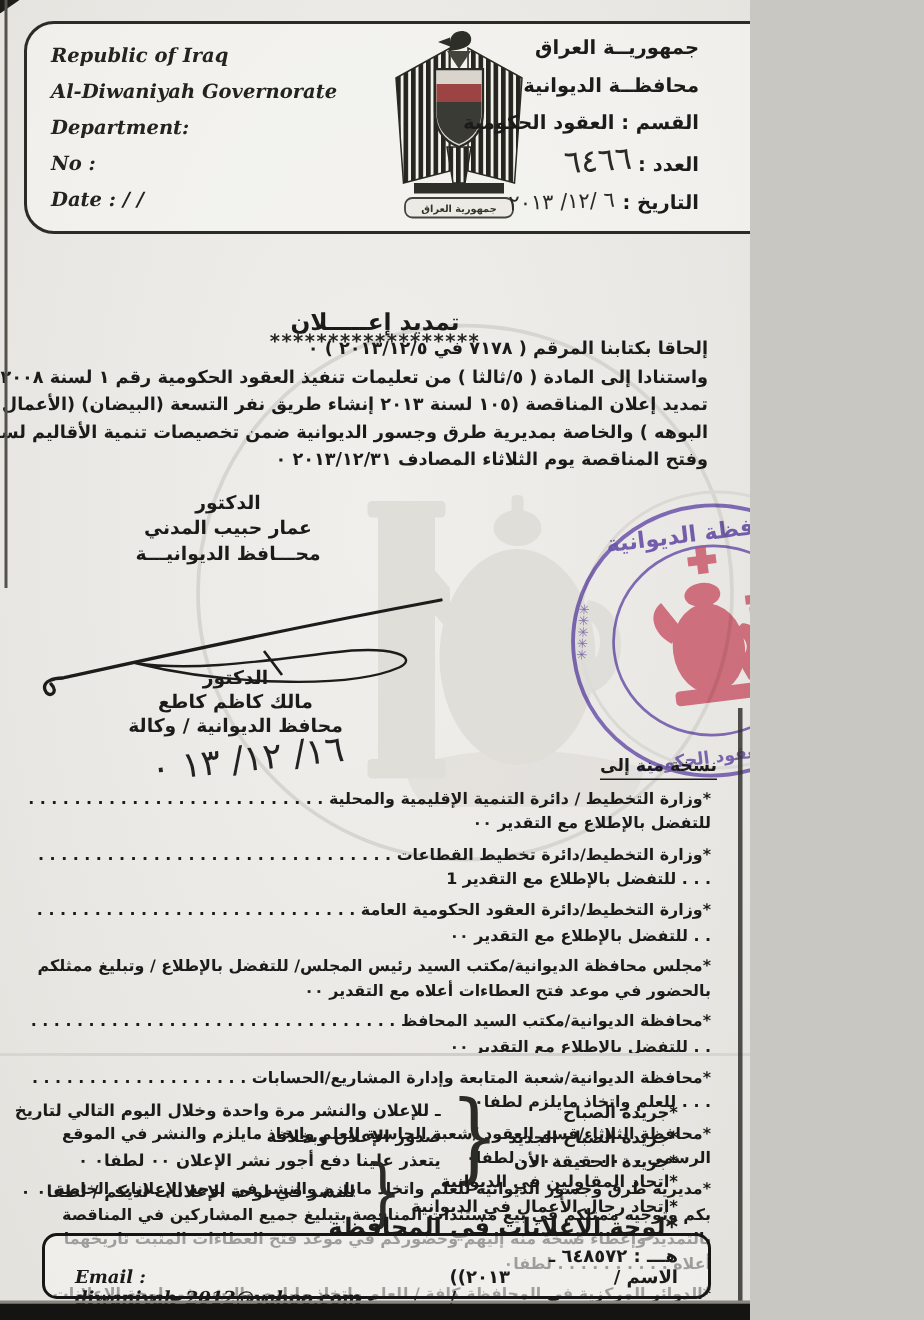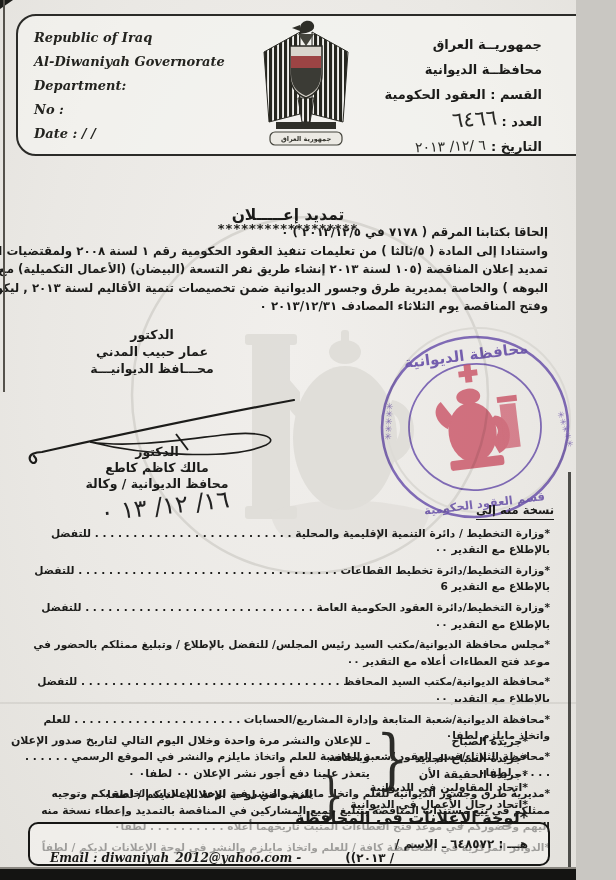--- a/index.html
+++ b/index.html
@@ -1,27 +1,27 @@
 <!DOCTYPE html>
 <html><head>
 <meta charset="utf-8">
 <style>
   html,body{margin:0;padding:0;}
   body{width:616px;height:880px;background:#c9c7c2;font-family:"DejaVu Sans",sans-serif;}
-  .page{position:relative;width:576px;height:880px;overflow:hidden;
+  .page{position:relative;width:500px;height:880px;overflow:hidden;
         background:radial-gradient(ellipse at 50% 40%, #f1efec 0%, #eae8e4 60%, #e3e1dc 100%);
         color:#191917;}
   .abs{position:absolute;}
   .ar{direction:rtl;unicode-bidi:isolate;font-family:"DejaVu Sans",sans-serif;font-weight:700;color:#1b1b19;}
   
   .header-box{top:14px;left:16px;width:582px;height:138px;border:2px solid #2b2b28;border-radius:20px;
               background:rgba(248,247,244,.55);}
   .hdr-en{top:26px;left:34px;font-family:"DejaVu Serif",serif;font-style:italic;font-weight:700;
           font-size:13px;line-height:24px;color:#23231f;}
-  .hdr-ar{top:32px;right:34px;text-align:right;font-size:13px;line-height:25px;}
+  .hdr-ar{top:20px;right:34px;text-align:right;font-size:13px;line-height:25px;}
   .hdr-ar .row{display:block;}
   .handnum{display:inline-block;font-weight:400;font-size:21px;letter-spacing:3px;transform:rotate(-4deg);color:#2a2a26;}
   .handdate{display:inline-block;font-weight:400;font-size:14px;letter-spacing:1px;transform:rotate(-2deg);color:#2a2a26;direction:rtl;}
   .emblem{top:16px;left:254px;width:104px;height:136px;}
   
   .title-wrap{top:170px;left:0;width:100%;text-align:center;}
   .title-text{font-size:15.5px;font-weight:700;margin-top:36px;}
   .title-stars{font-size:13px;font-weight:700;letter-spacing:1px;margin-top:-3px;color:#23231f;}
   
   .body-text{top:223px;right:28px;left:8px;text-align:right;font-size:11.8px;line-height:18.5px;}
@@ -177,21 +177,21 @@
       <path d="M120,88 C136,90 138,120 120,126 L114,112 C124,108 124,96 112,94 Z"></path>
       <rect x="70" y="128" width="54" height="10" rx="3"></rect>
       <rect x="126" y="78" width="16" height="44" opacity=".85"></rect>
       <rect x="124" y="70" width="20" height="6"></rect>
     </g>
   </svg>
 
   <div class="abs dist ar">
     <span class="dist-heading">نسخة منه إلى</span>
     <div class="item">*وزارة التخطيط / دائرة التنمية الإقليمية والمحلية . . . . . . . . . . . . . . . . . . . . . . . . . . للتفضل بالإطلاع مع التقدير ٠٠</div>
-    <div class="item">*وزارة التخطيط/دائرة تخطيط القطاعات . . . . . . . . . . . . . . . . . . . . . . . . . . . . . . . . . . للتفضل بالإطلاع مع التقدير 6</div>
+    <div class="item">*وزارة التخطيط/دائرة تخطيط القطاعات . . . . . . . . . . . . . . . . . . . . . . . . . . . . . . . . . . للتفضل بالإطلاع مع التقدير 1</div>
     <div class="item">*وزارة التخطيط/دائرة العقود الحكومية العامة . . . . . . . . . . . . . . . . . . . . . . . . . . . . . . للتفضل بالإطلاع مع التقدير ٠٠</div>
     <div class="item">*مجلس محافظة الديوانية/مكتب السيد رئيس المجلس/ للتفضل بالإطلاع / وتبليغ ممثلكم بالحضور في موعد فتح العطاءات أعلاه مع التقدير ٠٠</div>
     <div class="item">*محافظة الديوانية/مكتب السيد المحافظ . . . . . . . . . . . . . . . . . . . . . . . . . . . . . . . . . . للتفضل بالإطلاع مع التقدير ٠٠</div>
     <div class="item">*محافظة الديوانية/شعبة المتابعة وإدارة المشاريع/الحسابات . . . . . . . . . . . . . . . . . . . . . . للعلم واتخاذ مايلزم لطفا٠</div>
     <div class="item">*محافظة الثلاثاء/قسم العقود /شعبة الحاسبة للعلم واتخاذ مايلزم والنشر في الموقع الرسمي . . . . . . . . . . . لطفا٠</div>
     <div class="item">*مديرية طرق وجسور الديوانية  للعلم واتخاذ مايلزم والنشر في لوحة الإعلانات الخاصة بكم وتوجيه ممثلكم في بيع  مستندات المناقصة بتبليغ جميع المشاركين في المناقصة بالتمديد وإعطاء نسخة منه إليهم وحضوركم في موعد فتح العطاءات المثبت تاريخهما أعلاه . . . . . . . . . . لطفا٠</div>
     <div class="item">*الدوائر المركزية في المحافظة كافة / للعلم واتخاذ مايلزم والنشر في لوحة الإعلانات لديكم / لطفاً</div>
   </div>
 
   <div class="abs fold-line"></div>

